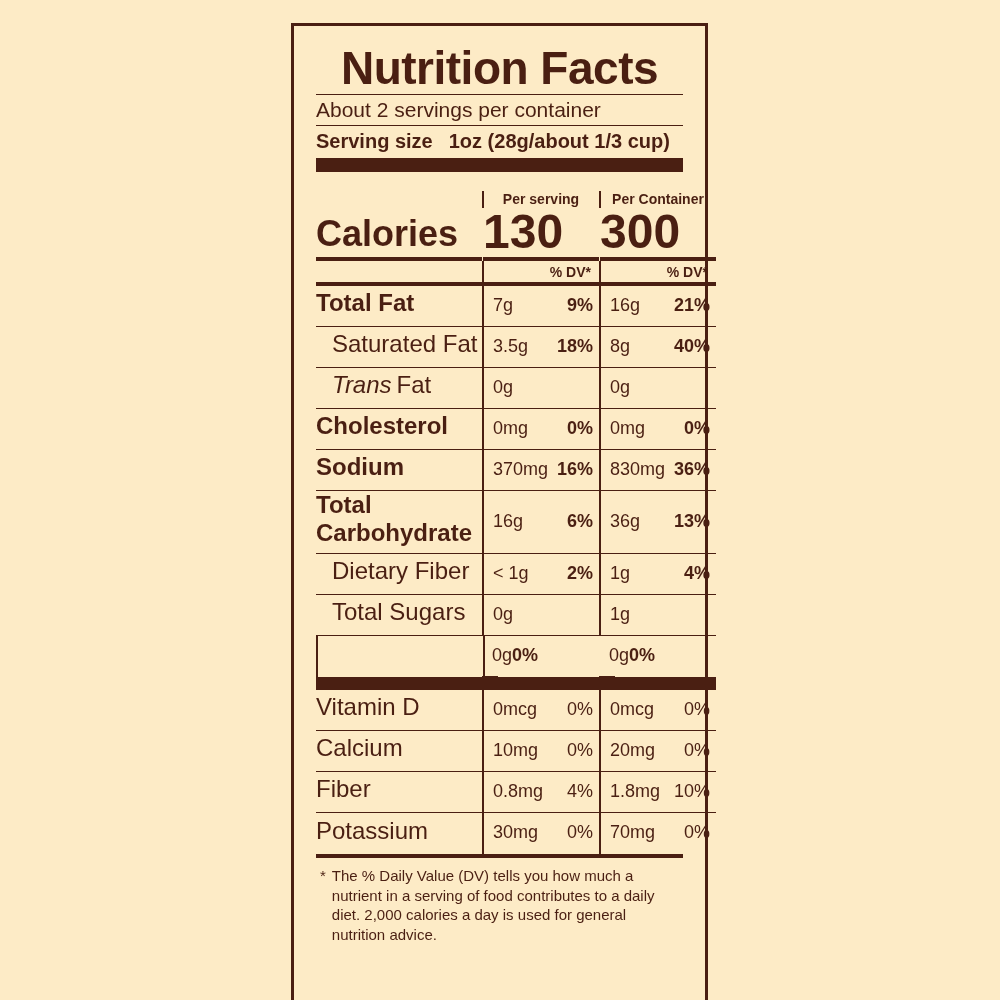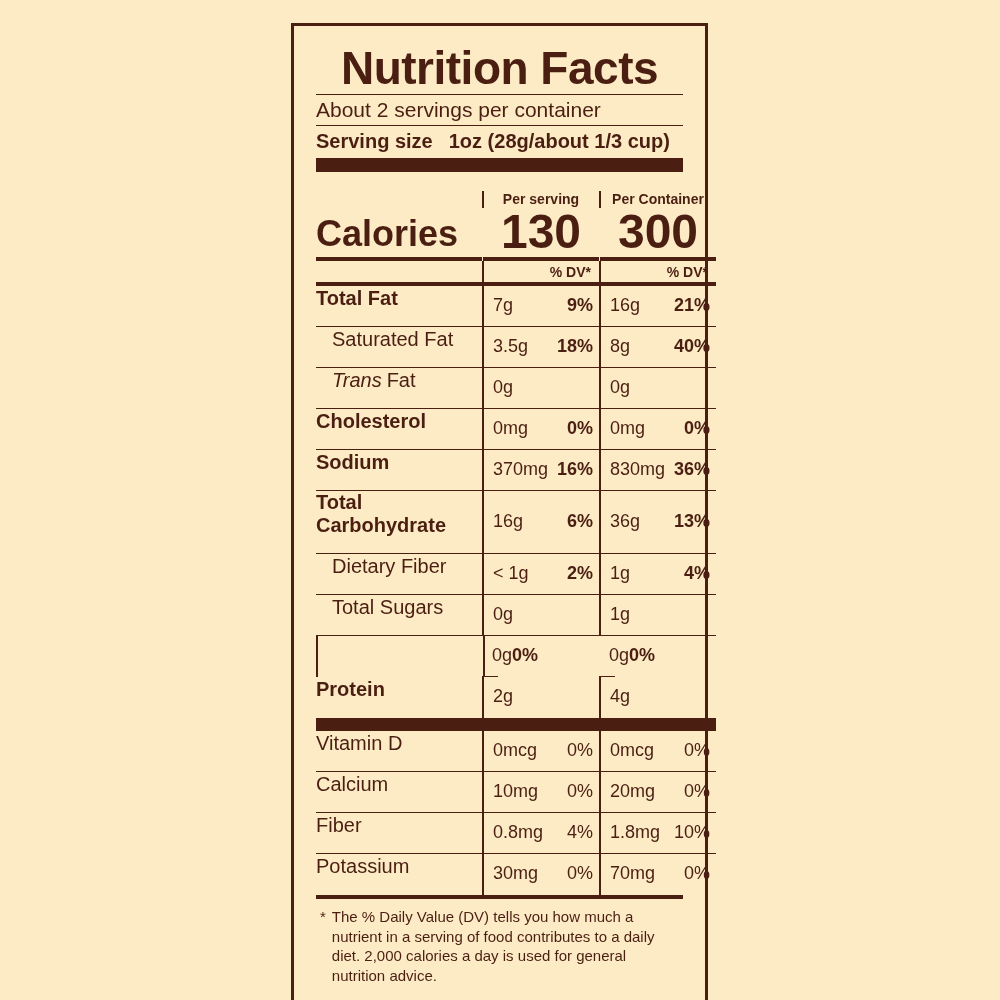--- a/index.html
+++ b/index.html
@@ -72,21 +72,21 @@
     align-items: flex-end;
   }
   .cal-label {
     font-size: 36px;
     font-weight: bold;
     padding-bottom: 2px;
   }
   .cal-val {
     font-size: 48px;
     font-weight: bold;
-    text-align: center;
+    text-align: left;
     line-height: 1;
     padding-bottom: 1px;
   }
   .cal-underline-cell { border-bottom: 4px solid #4a1f12; }
 
   .dv-row {
     display: grid;
     grid-template-columns: 166px 1px 116px 1px 116px;
   }
   .dv-head {
@@ -97,27 +97,27 @@
   }
   .dv-underline { border-bottom: 4px solid #4a1f12; }
 
   
   .nrow {
     display: grid;
     grid-template-columns: 166px 1px 116px 1px 116px;
     min-height: 41px;
   }
   .nname {
-    font-size: 20px;
+    font-size: 24px;
     border-bottom: 1.5px solid #4a1f12;
     height: 100%;
     box-sizing: border-box;
     display: flex;
     align-items: center;
-    padding-bottom: 16px;
+    padding-bottom: 6px;
   }
   .nname.bold { font-weight: bold; }
   .nname.ind1 { padding-left: 16px; }
   .nname.ind2 { padding-left: 32px; }
   .nname .ital { font-style: italic; padding-right: 5px; }
 
   .vals {
     display: flex;
     align-items: center;
     justify-content: space-between;
@@ -304,33 +304,20 @@
         <div class="vals" style="border-bottom: 1.5px solid rgb(74, 31, 18);">
           <span class="amt">0g</span>
           <span class="pct">0%</span>
         </div>
         <div class="vline"></div>
         <div class="vals" style="border-bottom: 1.5px solid rgb(74, 31, 18);">
           <span class="amt">0g</span>
           <span class="pct">0%</span>
         </div>
       </div>
-      <div class="nrow thickend">
-        <div class="nname bold">Protein</div>
-        <div class="vline"></div>
-        <div class="vals" style="border-bottom: none;">
-          <span class="amt">2g</span>
-          <span class="pct"></span>
-        </div>
-        <div class="vline"></div>
-        <div class="vals" style="border-bottom: none;">
-          <span class="amt">4g</span>
-          <span class="pct"></span>
-        </div>
-      </div>
     </div>
 
   <div class="heavy-sep">
     <div class="bar"></div>
     <div class="vline"></div>
     <div class="bar"></div>
     <div class="vline"></div>
     <div class="bar"></div>
   </div>
 

